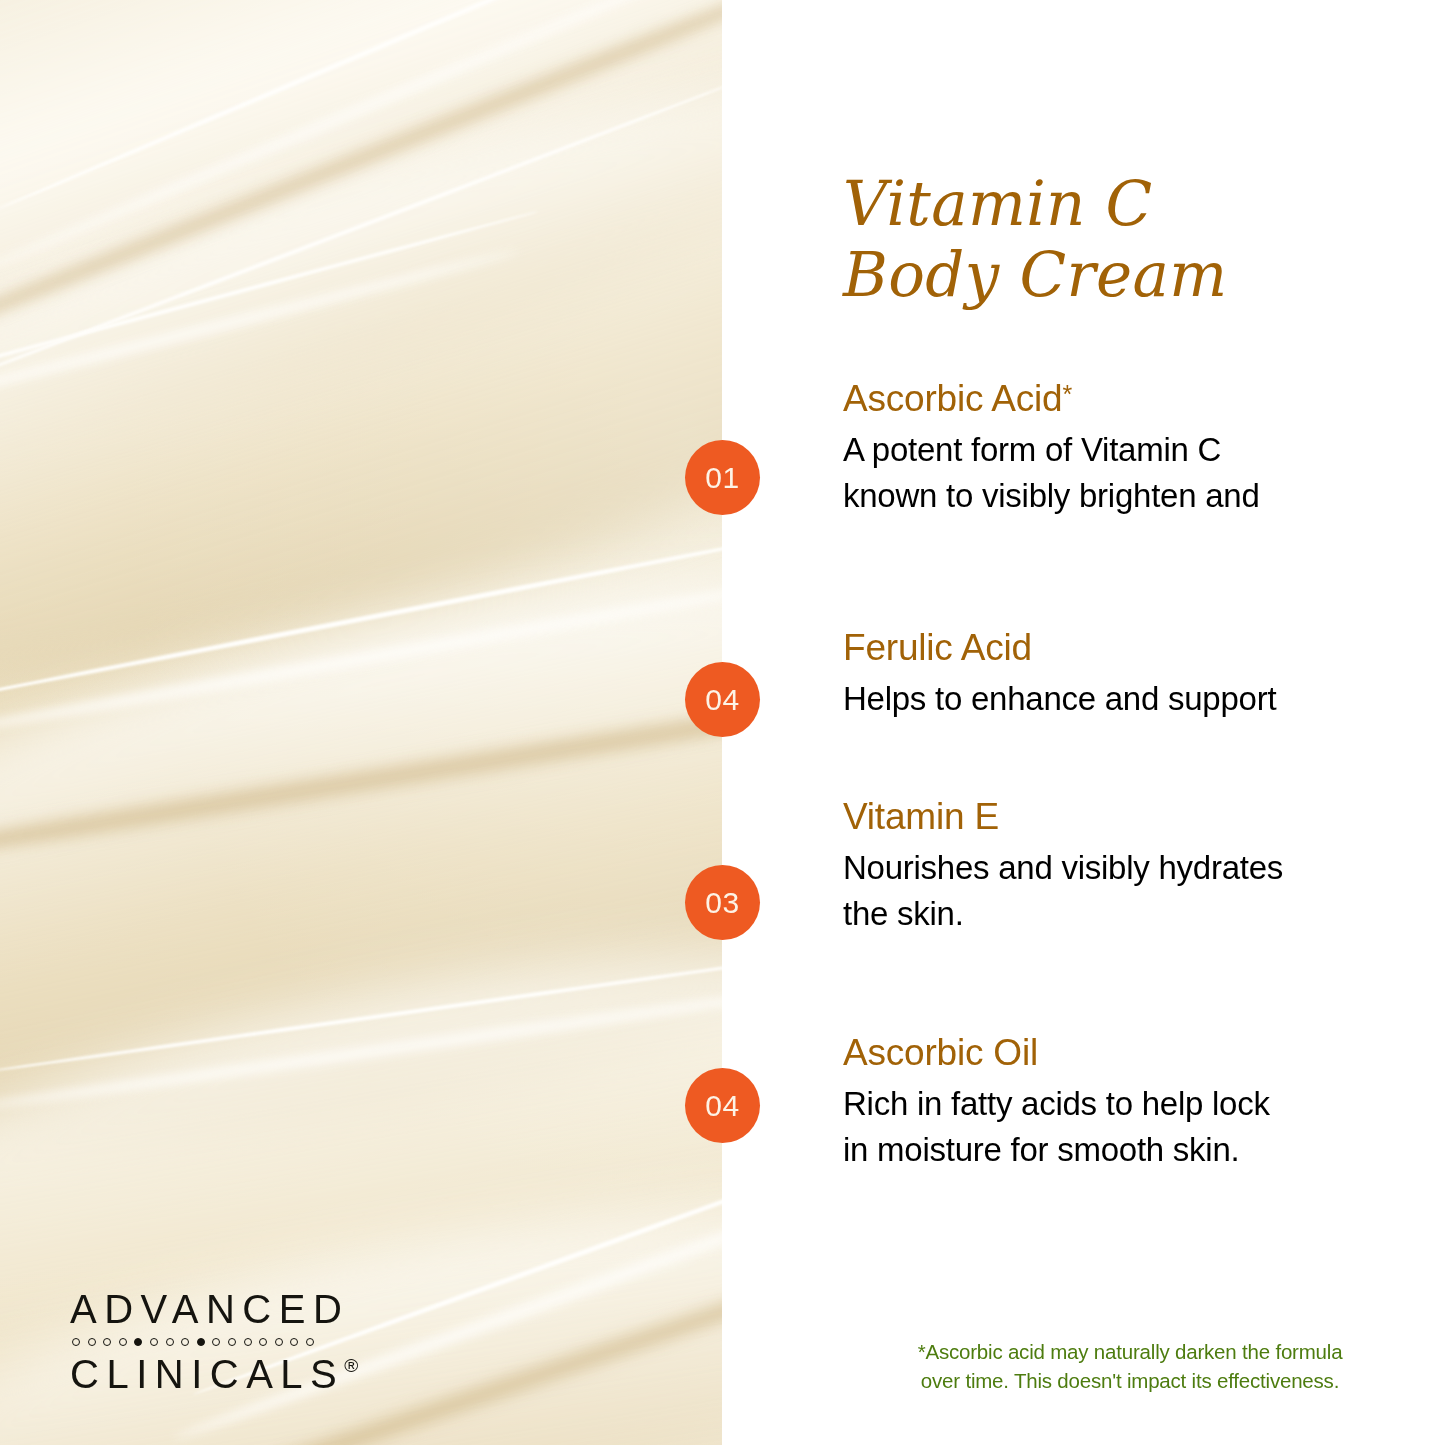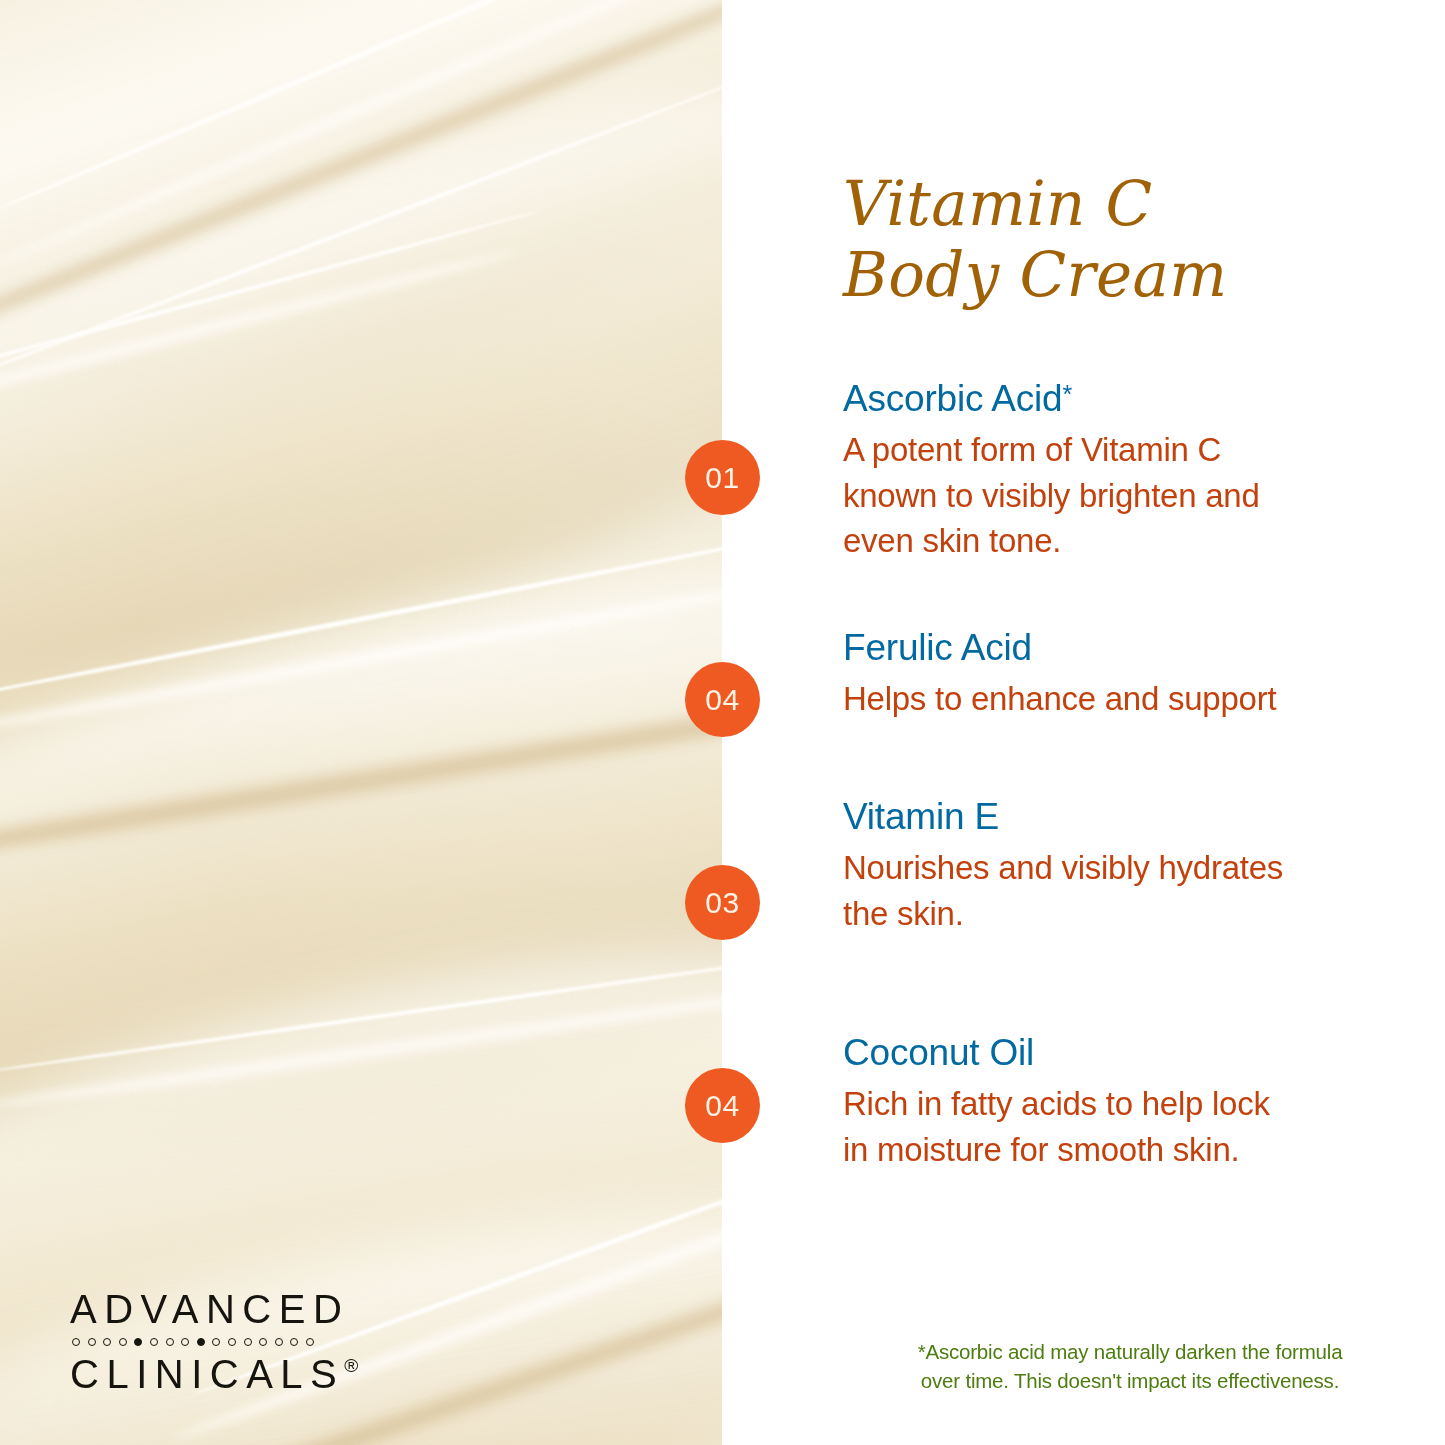--- a/index.html
+++ b/index.html
@@ -74,32 +74,32 @@
 
   .ingredient{
     position:absolute;
     left:121px;
     width:592px;
   }
   .ing-heading{
     font-family:"Liberation Sans", sans-serif;
     font-size:37px;
     font-weight:400;
-    color:#0369a1;
+    color:#a16207;
     letter-spacing:-.2px;
     line-height:1.14;
     margin:0 0 7px 0;
     white-space:nowrap;
   }
   .ing-heading .star{font-size:25px;vertical-align:8px;}
   .ing-desc{
     font-family:"Liberation Sans", sans-serif;
     font-size:33px;
     font-weight:300;
-    color:#c2410c;
+    color:#000000;
     line-height:1.38;
     letter-spacing:-.25px;
     margin:0;
   }
   .ing-desc .ln{display:block;white-space:nowrap;}
 
   
   .badge{
     position:absolute;
     width:75px;height:75px;
@@ -215,41 +215,40 @@
     <div id="product-title">
       <span class="ln">Vitamin C</span>
       <span class="ln">Body Cream</span>
     </div>
 
     <div class="ingredient" style="top:378px;">
       <p class="ing-heading"><span>Ascorbic Acid</span><span class="star">*</span></p>
       <p class="ing-desc">
         <span class="ln">A potent form of Vitamin C</span>
         <span class="ln">known to visibly brighten and</span>
-        <span class="ln">even skin tone.</span>
       </p>
     </div>
 
     <div class="ingredient" style="top:627px;">
       <p class="ing-heading"><span>Ferulic Acid</span></p>
       <p class="ing-desc">
         <span class="ln">Helps to enhance and support</span>
       </p>
     </div>
 
     <div class="ingredient" style="top:796px;">
       <p class="ing-heading"><span>Vitamin E</span></p>
       <p class="ing-desc">
         <span class="ln">Nourishes and visibly hydrates</span>
         <span class="ln">the skin.</span>
       </p>
     </div>
 
     <div class="ingredient" style="top:1032px;">
-      <p class="ing-heading"><span>Coconut Oil</span></p>
+      <p class="ing-heading"><span>Ascorbic Oil</span></p>
       <p class="ing-desc">
         <span class="ln">Rich in fatty acids to help lock</span>
         <span class="ln">in moisture for smooth skin.</span>
       </p>
     </div>
 
     <div id="footnote">
       <span class="ln">*Ascorbic acid may naturally darken the formula</span>
       <span class="ln">over time. This doesn't impact its effectiveness.</span>
     </div>

